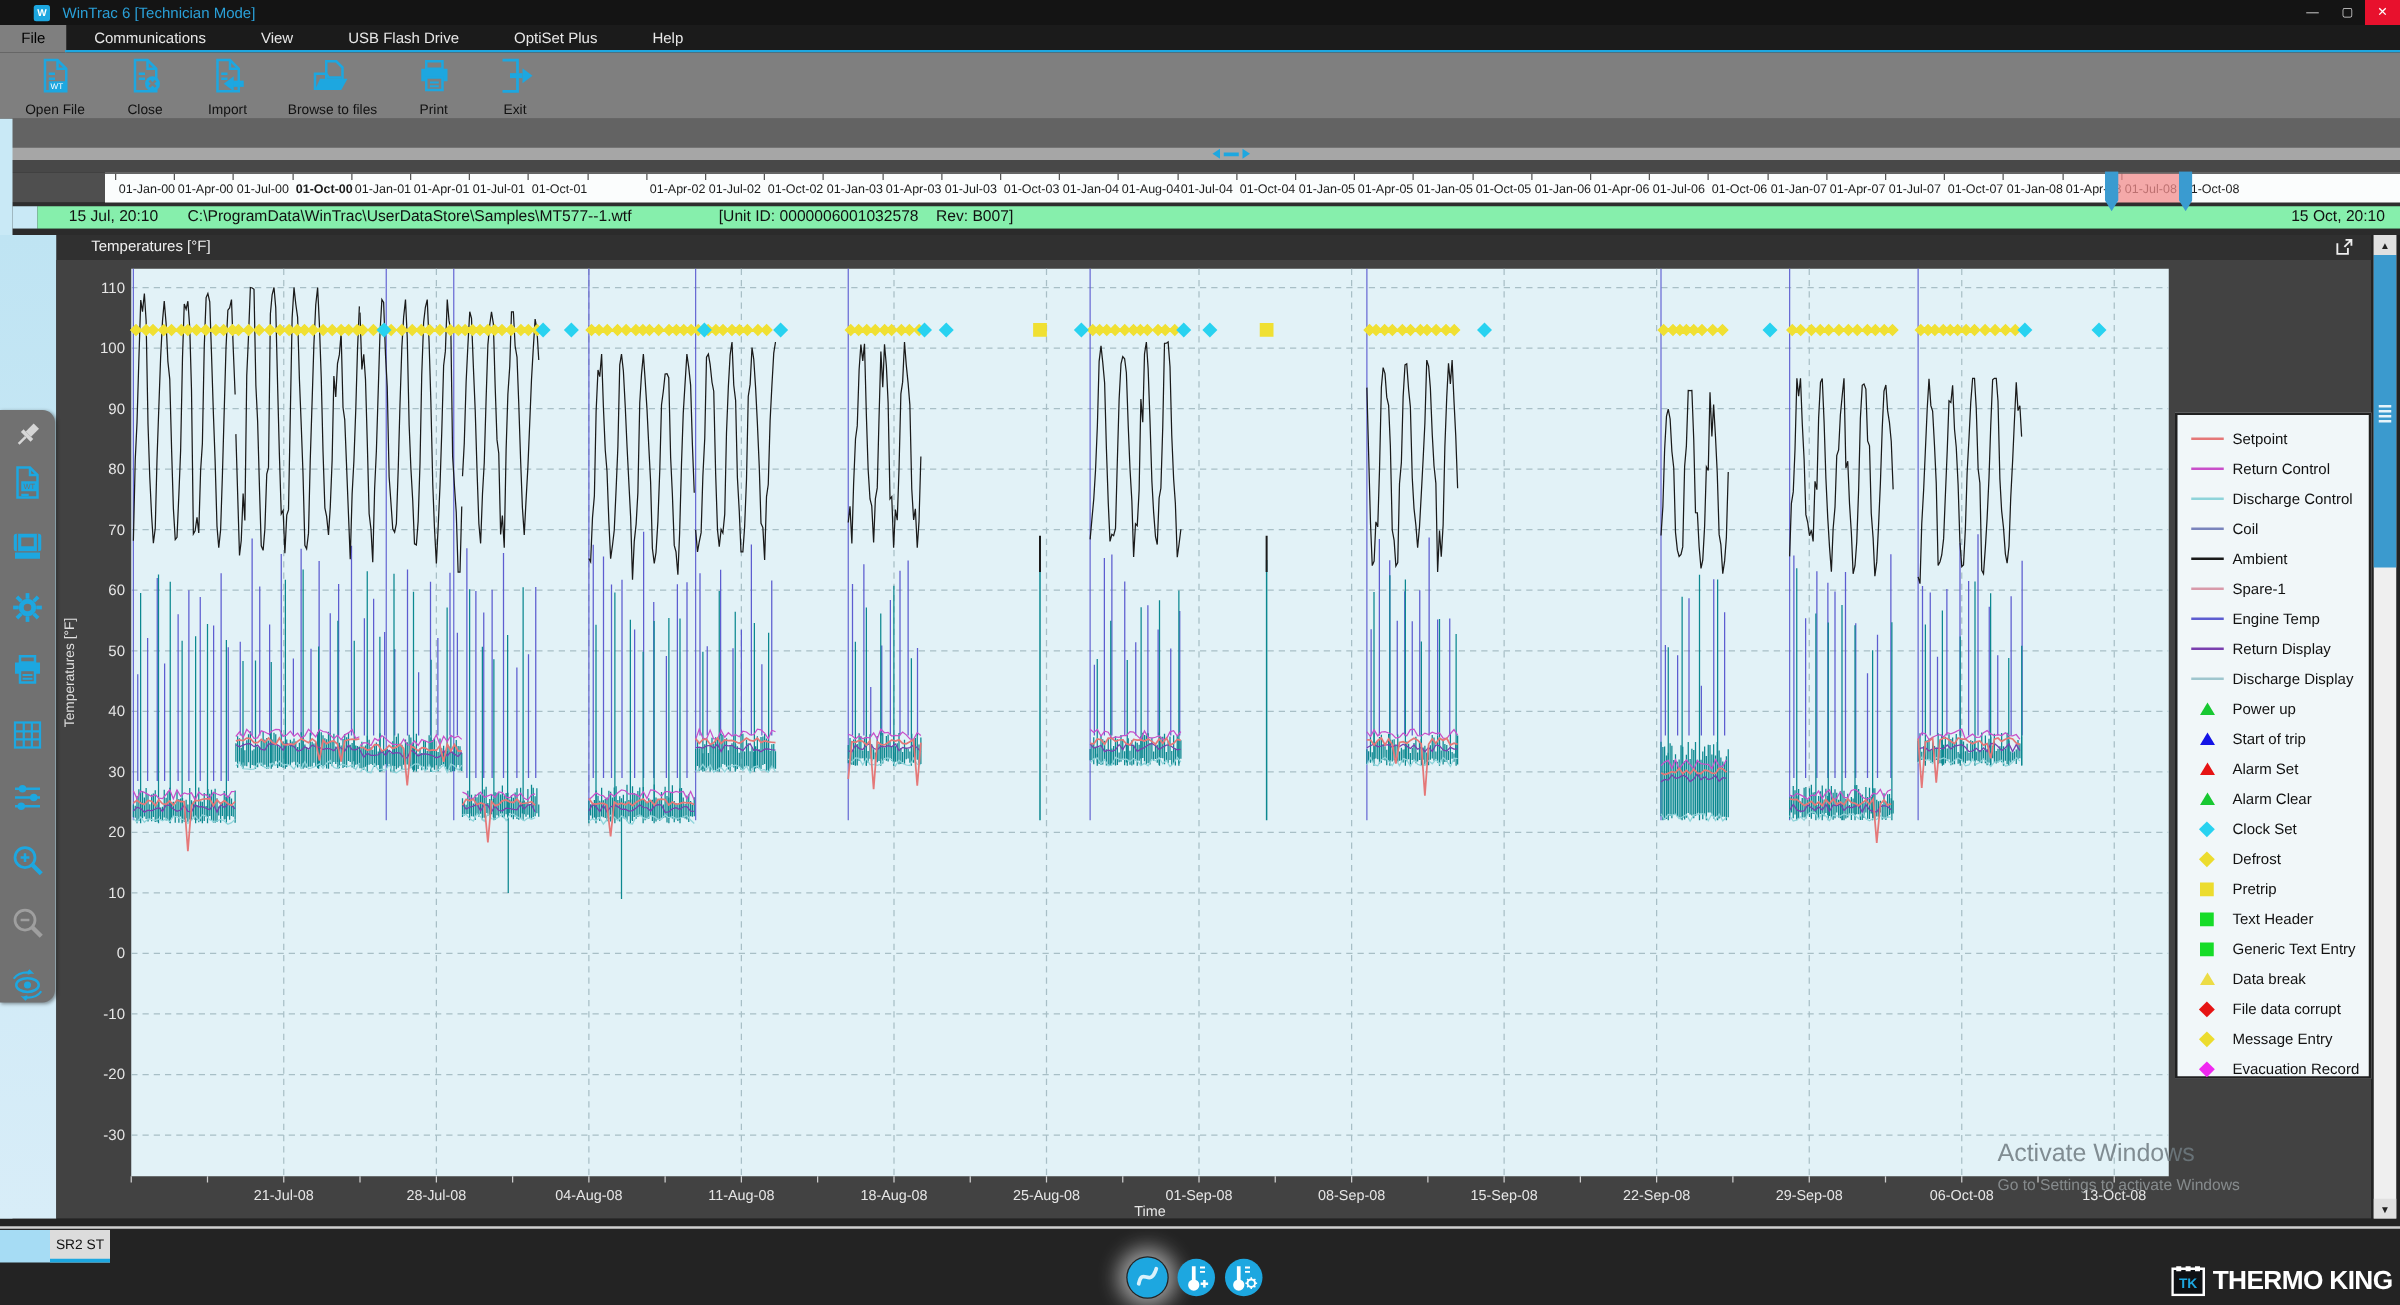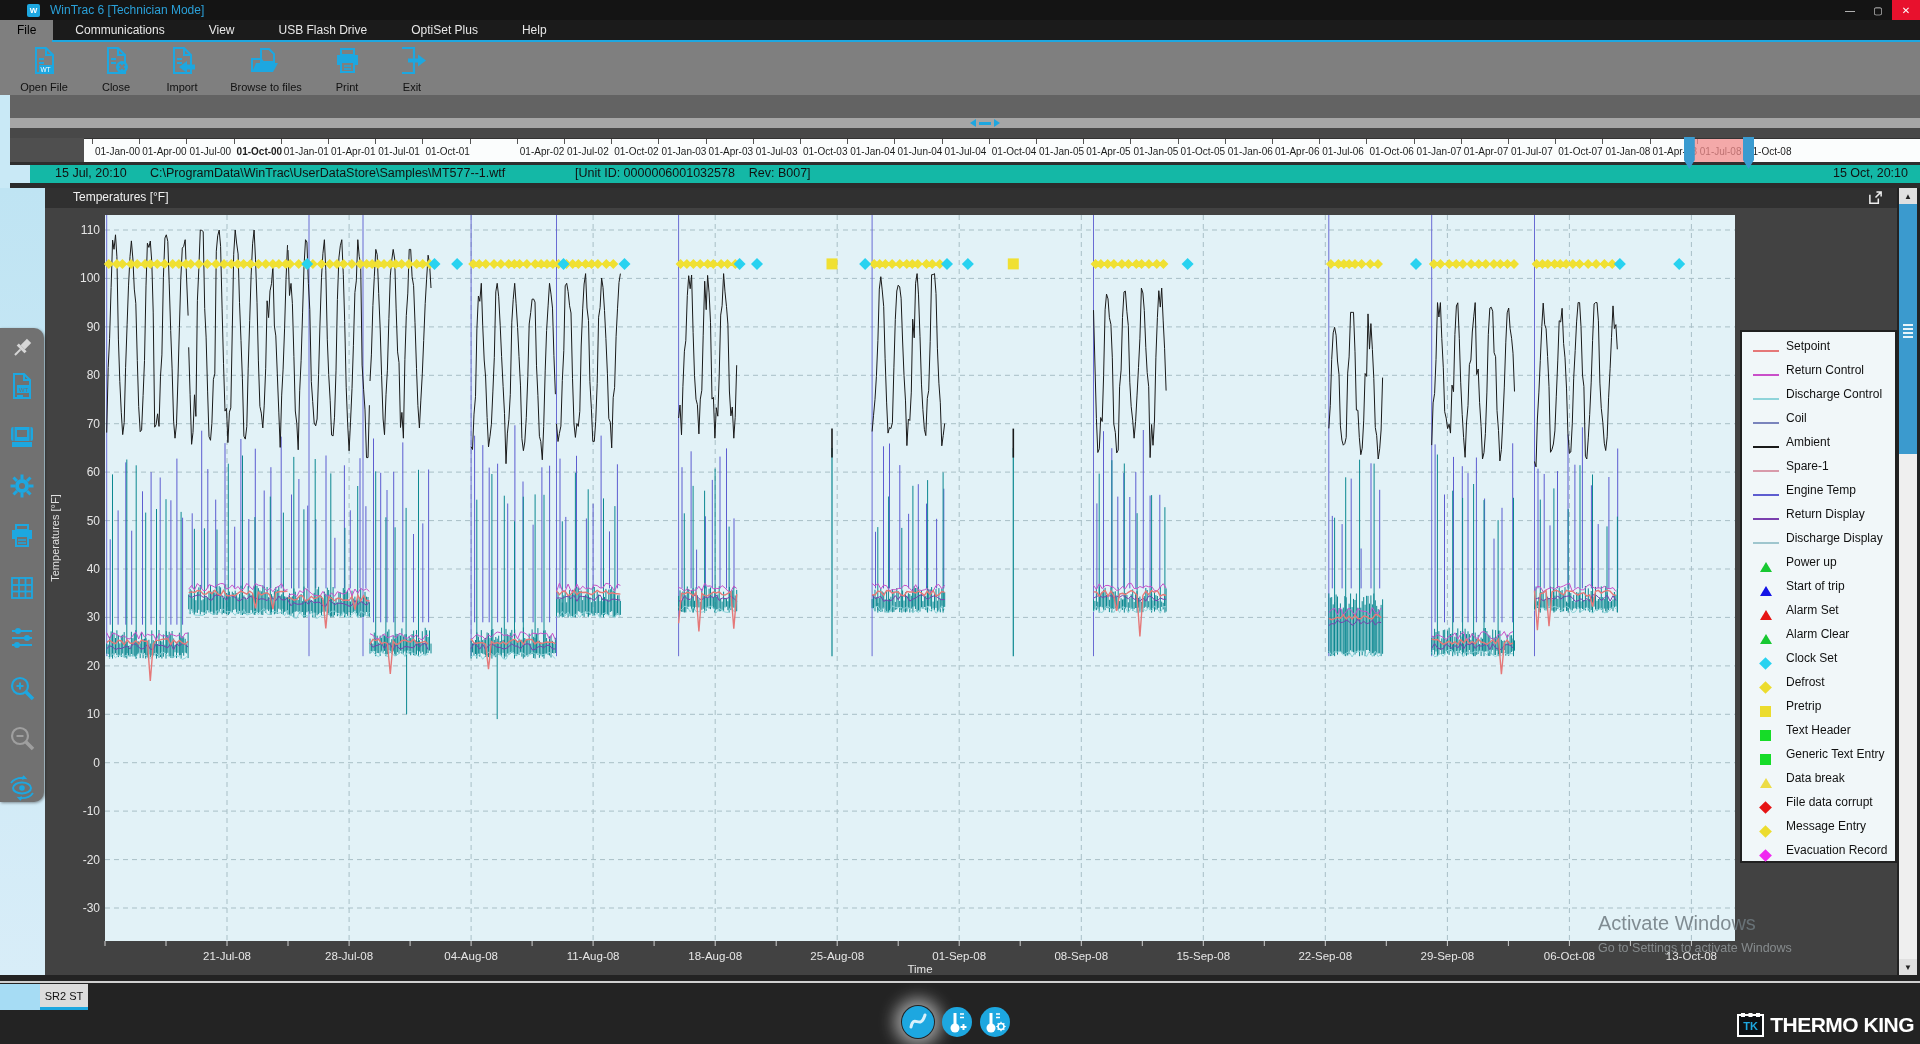--- a/index.html
+++ b/index.html
@@ -36,38 +36,38 @@
   #tlfiller{left:8px;top:138px;width:76px;height:24px;background:#4f4f4f;}
   #timeline{left:84px;top:138px;right:0;height:24px;background:#fbfdfd;border-top:1px solid #333;}
   .tl-label{position:absolute;top:7px;font-size:10px;color:#1c1c1c;white-space:nowrap;}
   .tl-tick{position:absolute;top:0;width:1px;height:5px;background:#555;}
   #tl-selection{position:absolute;top:0;height:24px;background:rgba(242,140,140,0.75);}
   .tl-handle{position:absolute;top:-2px;width:11px;height:32px;background:#3a9bd0;z-index:5;
      clip-path:polygon(0 0,100% 0,100% 72%,50% 100%,0 72%);}
   
   #statusgap{left:8px;right:0;top:162px;height:3px;background:#2e2e2e;}
   #statusleft{left:10px;top:165px;width:20px;height:18px;background:#c9e9f6;}
-  #statusbar{left:30px;right:0;top:165px;height:18px;background:#14b8a6;color:#111;font-size:12.5px;}
+  #statusbar{left:30px;right:0;top:165px;height:18px;background:#86efac;color:#111;font-size:12.5px;}
   #statusbar span{position:absolute;top:1px;white-space:pre;}
   #statusgap2{left:8px;right:0;top:183px;height:5px;background:#2b2b2b;}
   #leftsliver{left:0;top:95px;width:10px;height:890px;background:#c9e9f6;}
   
   #chartheader{left:45px;top:188px;width:1852px;height:20px;background:#303030;color:#f0f0f0;font-size:12px;}
   #chartheader .t{position:absolute;left:28px;top:2px;}
   #expandicon{position:absolute;right:14px;top:2px;width:15px;height:15px;}
   #leftmargin{left:0;top:188px;width:45px;height:787px;background:linear-gradient(180deg,#bfe4f3,#d8edf8);}
   #chartregion{left:45px;top:208px;width:1852px;height:767px;}
   
   #sidebar{left:0;top:328px;width:44px;height:474px;background:#717171;border-radius:0 10px 10px 0;
            box-shadow:1px 1px 3px rgba(0,0,0,.4);}
   .sb-item{position:absolute;left:7px;width:30px;height:30px;display:flex;align-items:center;justify-content:center;}
   
   #legend{left:1740px;top:330px;width:157px;height:533px;background:#f1f7f9;border:2px solid #202020;
           box-sizing:border-box;padding-top:7px;}
-  .lg-row{height:24px;display:flex;padding-left:10px;}
+  .lg-row{height:24px;display:flex;align-items:center;padding-left:10px;}
   .lg-swatch{width:27px;display:flex;justify-content:center;align-items:center;}
   .lg-line{width:26px;height:2px;}
   .lg-label{font-size:12px;color:#111;margin-left:7px;white-space:nowrap;}
   .mk-tri{width:0;height:0;border-left:6px solid transparent;border-right:6px solid transparent;border-bottom:10px solid;}
   .mk-dia{width:9px;height:9px;transform:rotate(45deg);}
   .mk-sq{width:11px;height:11px;}
   
   #vscroll{left:1899px;top:188px;width:18px;height:787px;background:#efefef;}
   .sc-btn{position:absolute;left:0;width:18px;height:16px;background:#e0e0e0;color:#222;font-size:8px;
           display:flex;align-items:center;justify-content:center;}
@@ -215,21 +215,21 @@
       <div class="tl-label" style="left: 577.4px;">01-Jan-03</div>
       <div class="tl-tick" style="left: 621.6px;"></div>
       <div class="tl-label" style="left: 624.6px;">01-Apr-03</div>
       <div class="tl-tick" style="left: 668.8px;"></div>
       <div class="tl-label" style="left: 671.8px;">01-Jul-03</div>
       <div class="tl-tick" style="left: 716px;"></div>
       <div class="tl-label" style="left: 719px;">01-Oct-03</div>
       <div class="tl-tick" style="left: 763.2px;"></div>
       <div class="tl-label" style="left: 766.2px;">01-Jan-04</div>
       <div class="tl-tick" style="left: 810.4px;"></div>
-      <div class="tl-label" style="left: 813.4px;">01-Jun-04</div>
+      <div class="tl-label" style="left: 813.4px;">01-Aug-04</div>
       <div class="tl-tick" style="left: 857.6px;"></div>
       <div class="tl-label" style="left: 860.6px;">01-Jul-04</div>
       <div class="tl-tick" style="left: 904.8px;"></div>
       <div class="tl-label" style="left: 907.8px;">01-Oct-04</div>
       <div class="tl-tick" style="left: 952px;"></div>
       <div class="tl-label" style="left: 955px;">01-Jan-05</div>
       <div class="tl-tick" style="left: 999.2px;"></div>
       <div class="tl-label" style="left: 1002.2px;">01-Apr-05</div>
       <div class="tl-tick" style="left: 1046.4px;"></div>
       <div class="tl-label" style="left: 1049.4px;">01-Jan-05</div>

